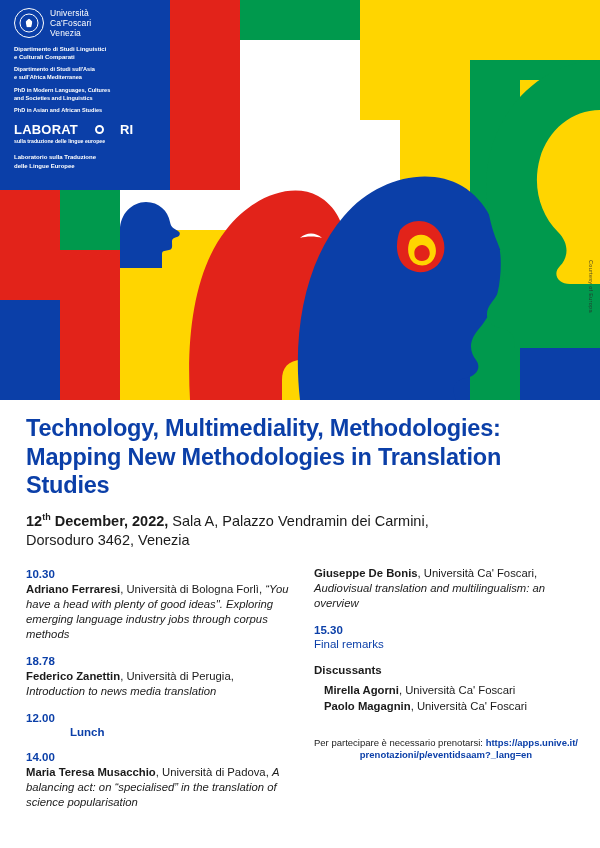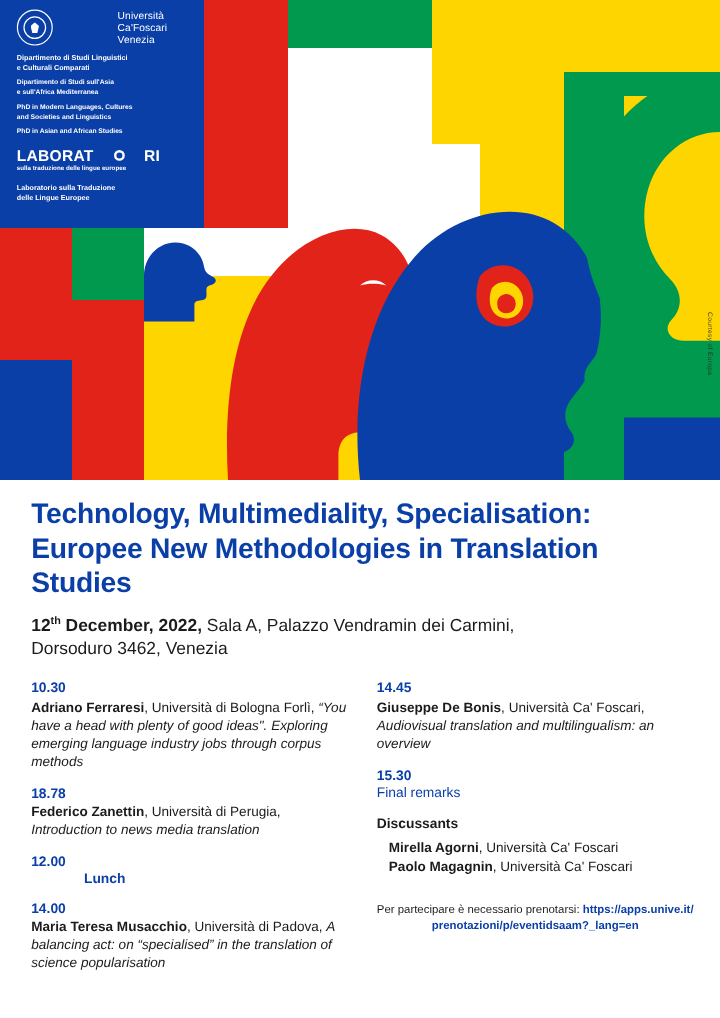--- a/index.html
+++ b/index.html
@@ -68,21 +68,21 @@
   }
   .lion::after {
     content: "";
     position: absolute;
     left: 50%; top: 50%;
     transform: translate(-50%,-50%);
     width: 7px; height: 9px;
     background: #ffffff;
     clip-path: polygon(50% 0%, 100% 35%, 80% 100%, 20% 100%, 0% 35%);
   }
-  .uni-name { font-size: 8.5px; font-weight: 400; letter-spacing: .1px; margin-left: 48px; }
+  .uni-name { font-size: 8.5px; font-weight: 400; letter-spacing: .1px; }
   .uni-name .l2 { font-weight: 400; }
   .dept { margin-top: 7px; font-size: 6px; font-weight: bold; line-height: 1.35; }
   .dept2 { margin-top: 5px; font-size: 5.6px; font-weight: bold; line-height: 1.35; }
   .phd { margin-top: 6px; font-size: 5.6px; font-weight: bold; line-height: 1.35; }
   .phd2 { margin-top: 5px; font-size: 5.6px; font-weight: bold; }
 
   .labor {
     margin-top: 8px;
     display: flex;
     align-items: baseline;
@@ -281,21 +281,21 @@
         <span>RI</span>
     </div>
     <div class="labor-sub">sulla traduzione delle lingue europee</div>
     <div class="lab-caption" style="white-space:pre-line">Laboratorio sulla Traduzione
 delle Lingue Europee</div>
   </div>
 </div>
 
 <div class="content">
 
-  <h1 class="title">Technology, Multimediality, Specialisation: Europee New Methodologies in Translation Studies</h1>
+  <h1 class="title">Technology, Multimediality, Methodologies: Mapping New Methodologies in Translation Studies</h1>
 
   <div class="subtitle">
     <b>12</b><b><sup>th</sup></b><b> December, 2022,</b><span> Sala A, Palazzo Vendramin dei Carmini,</span><br>
     <span>Dorsoduro 3462, Venezia</span>
   </div>
 
   <div class="cols">
 
     <div class="col">
 
@@ -323,21 +323,20 @@
         <div class="desc">
           <b>Maria Teresa Musacchio</b><span>, Università di Padova, </span><i>A balancing act: on “specialised” in the translation of science popularisation</i>
         </div>
       </div>
 
     </div>
 
     <div class="col">
 
       <div class="entry">
-        <div class="time">14.45</div>
         <div class="desc">
           <b>Giuseppe De Bonis</b><span>, Università Ca' Foscari, </span><i>Audiovisual translation and multilingualism: an overview</i>
         </div>
       </div>
 
       <div class="entry">
         <div class="time">15.30</div>
         <div class="final">Final remarks</div>
       </div>
 

